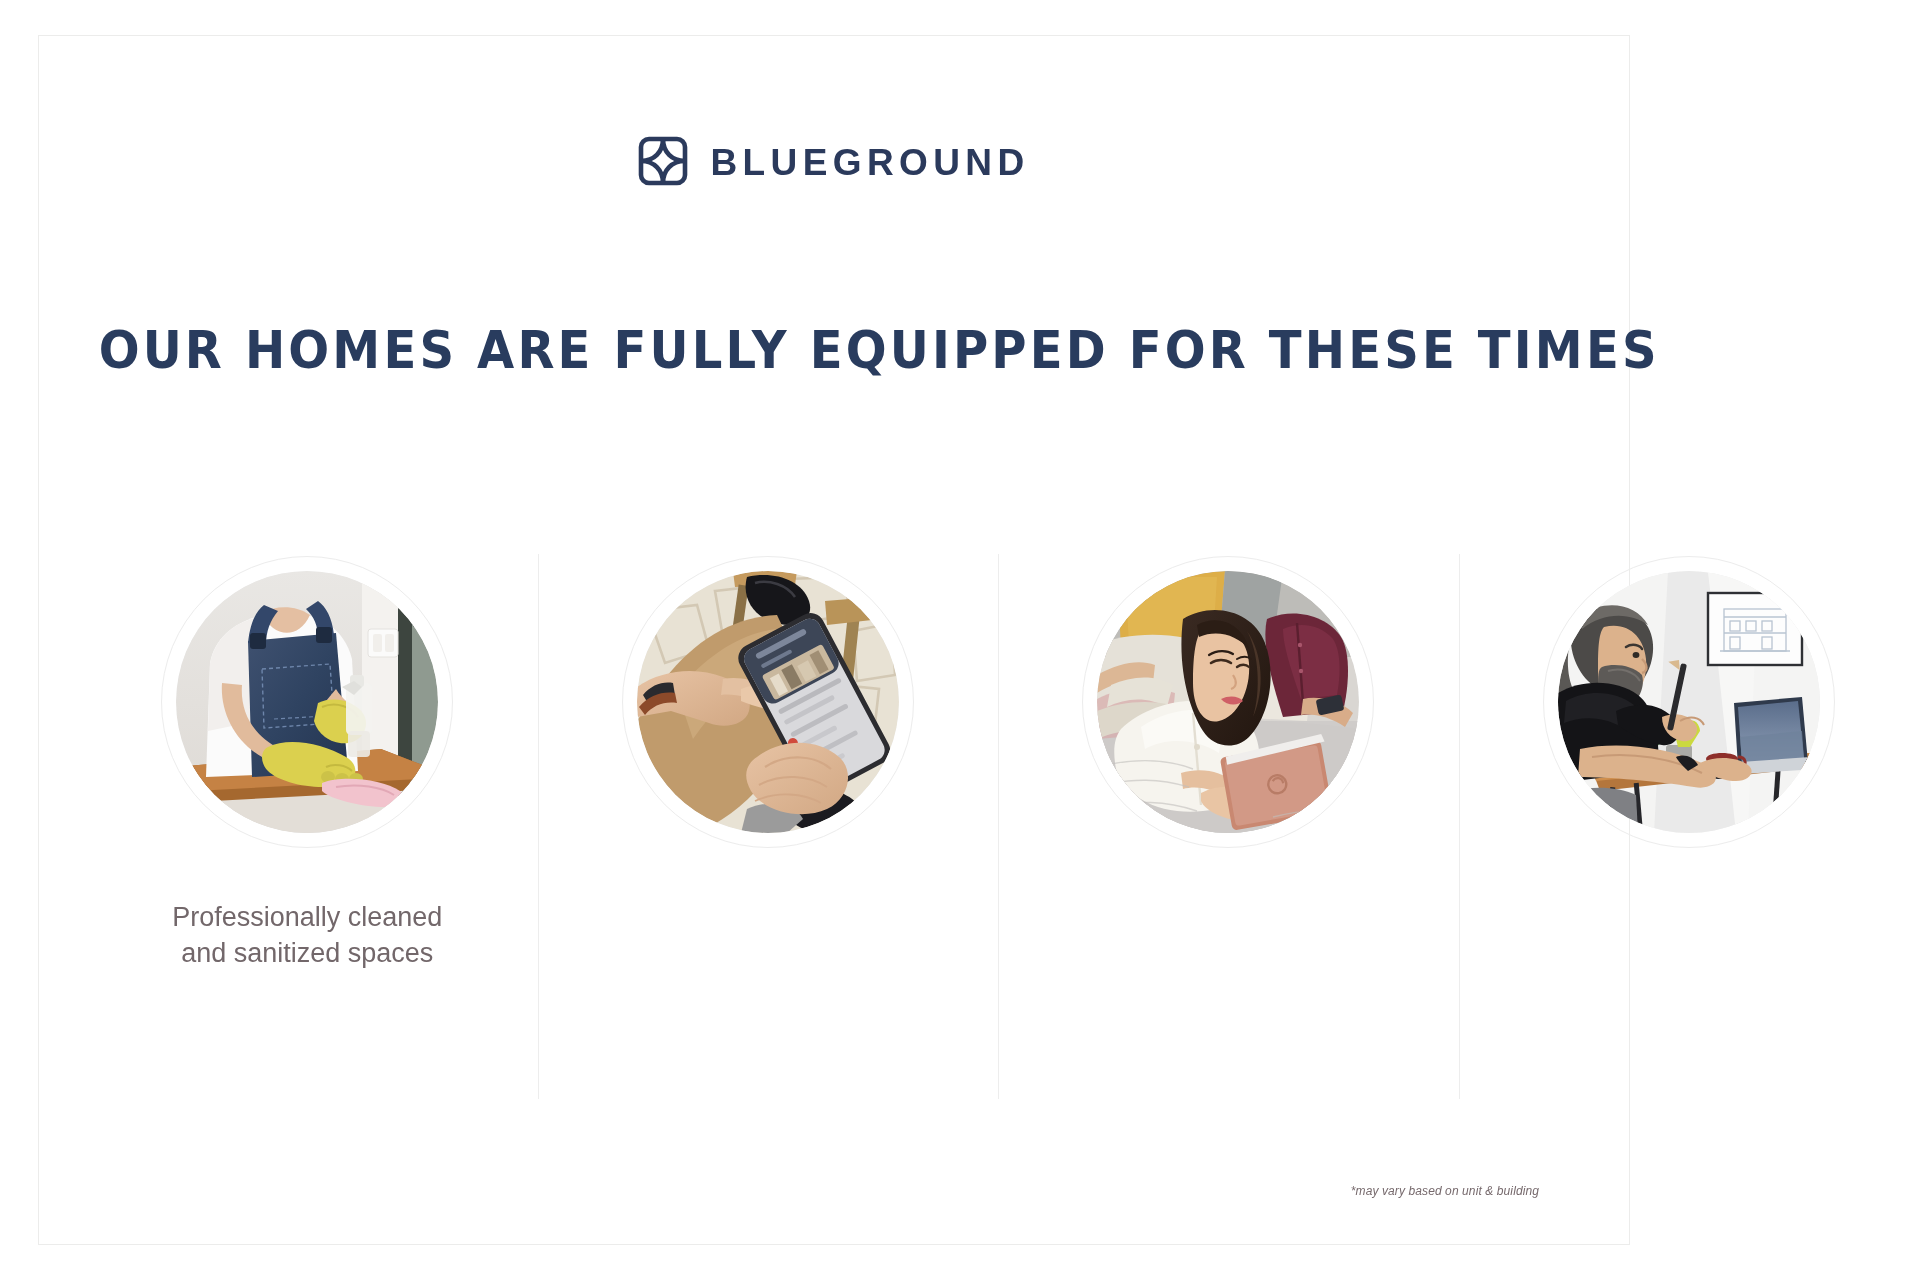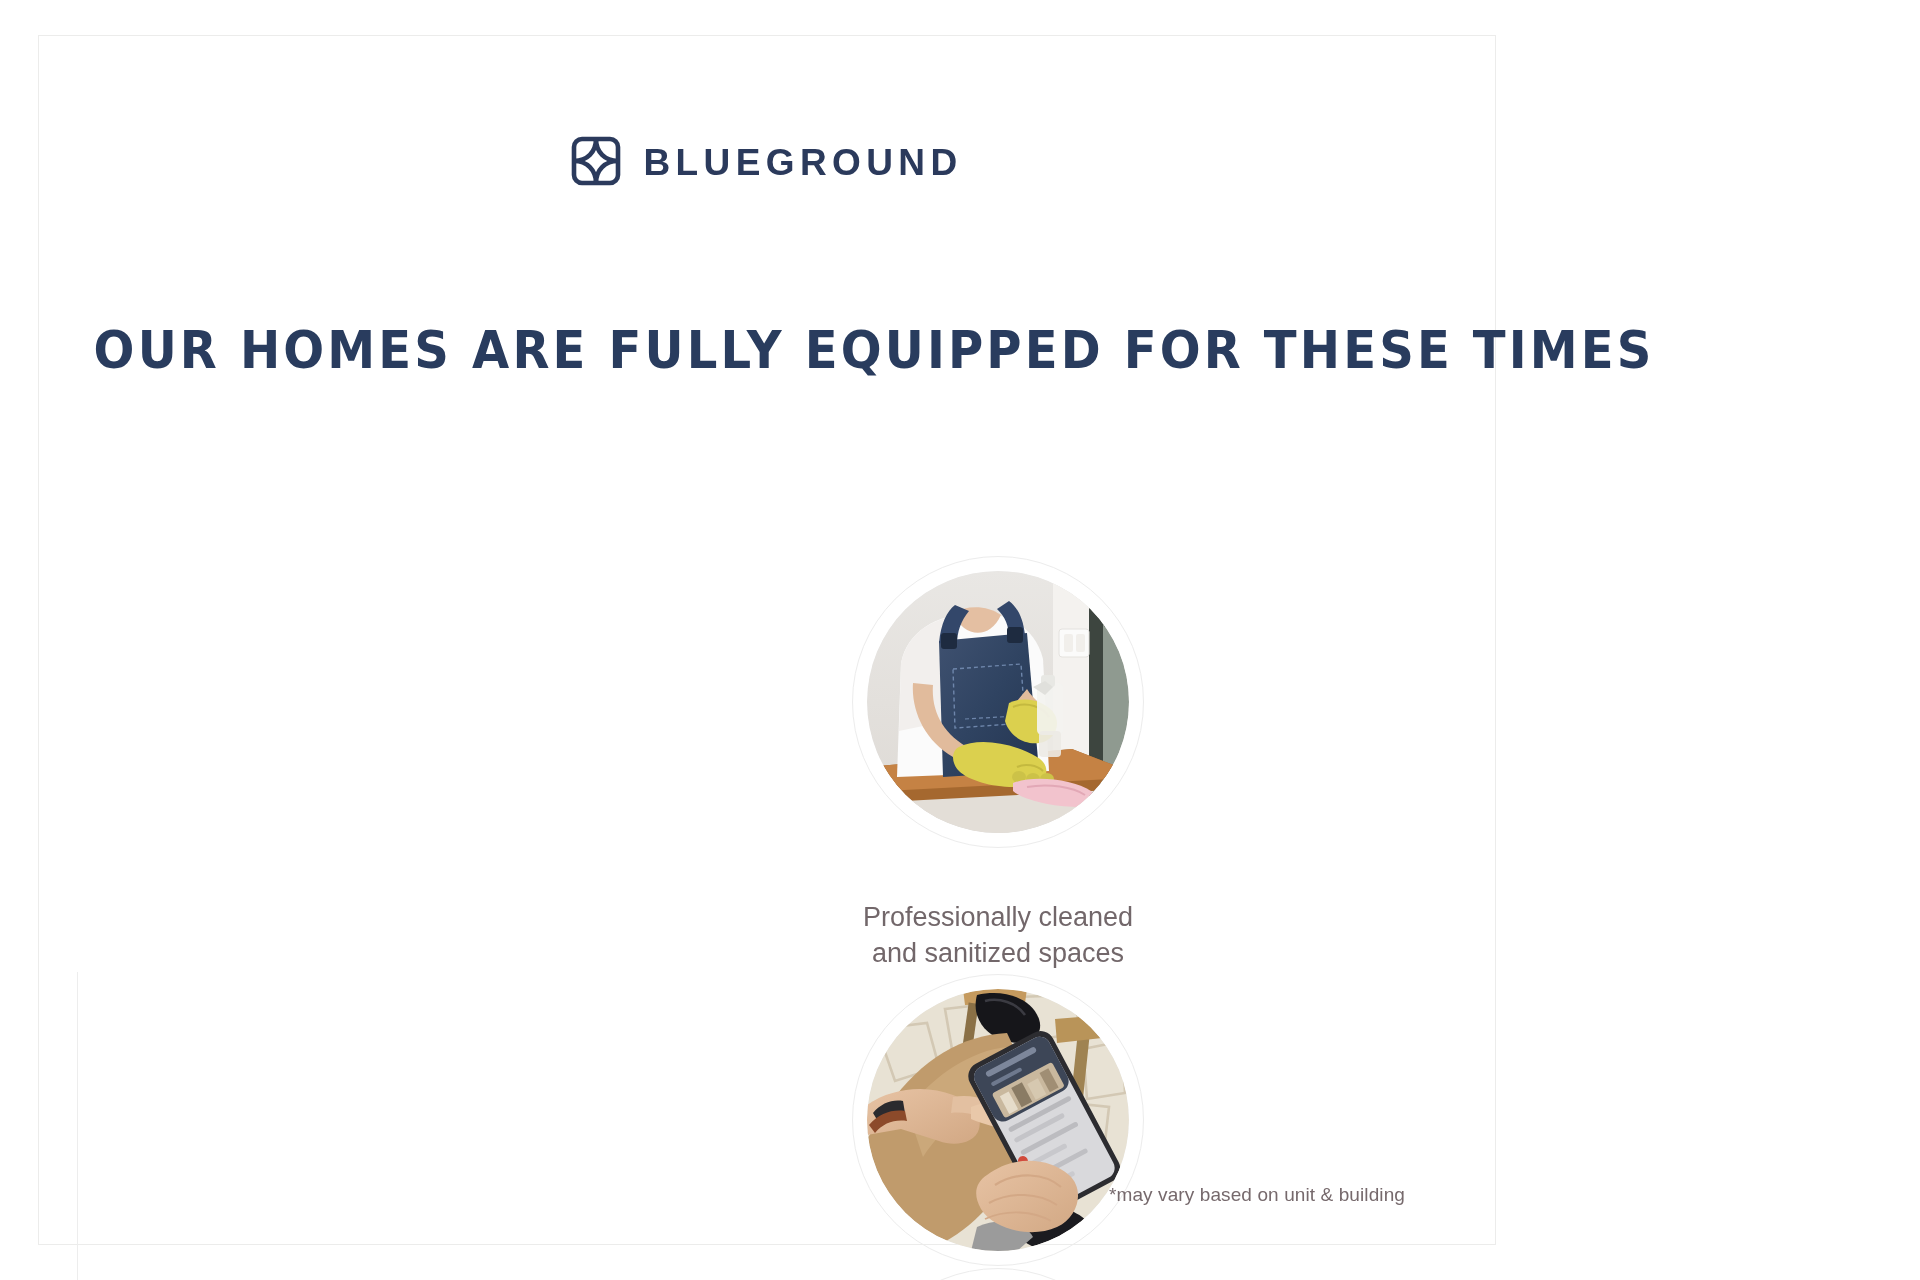--- a/index.html
+++ b/index.html
@@ -21,21 +21,21 @@
     position: absolute;
     left: 0; top: 0;
     width: 1920px;
     height: 1280px;
     background: #ffffff;
   }
   .frame {
     position: absolute;
     left: 38px;
     top: 35px;
-    width: 1458px;
+    width: 1592px;
     height: 1210px;
     border: 1.5px solid #ececeb;
     box-sizing: border-box;
     background: #ffffff;
   }
 
   
   .brand {
     position: absolute;
     left: 0; right: 0;
@@ -93,21 +93,21 @@
   }
 
   
   .features {
     position: absolute;
     left: 38px;
     top: 518px;
     width: 1842px;
     height: 545px;
     display: flex;
-    flex-direction: column;
+    flex-direction: row;
   }
   .feature {
     position: relative;
     flex: 1 1 0;
     display: flex;
     flex-direction: column;
     align-items: center;
     box-sizing: border-box;
   }
   .feature + .feature::before {
@@ -152,21 +152,22 @@
     max-width: 330px;
     white-space: pre-line;
   }
 
   
   .footnote {
     position: absolute;
     right: 90px;
     top: 1148px;
     font-family: "Liberation Sans", sans-serif;
-    font-size: 19px;
+    font-style: italic;
+    font-size: 12px;
     color: #76696c;
     letter-spacing: 0.1px;
     white-space: nowrap;
   }
 </style>
 </head>
 <body>
 
 <div class="page">
   <div class="frame">

